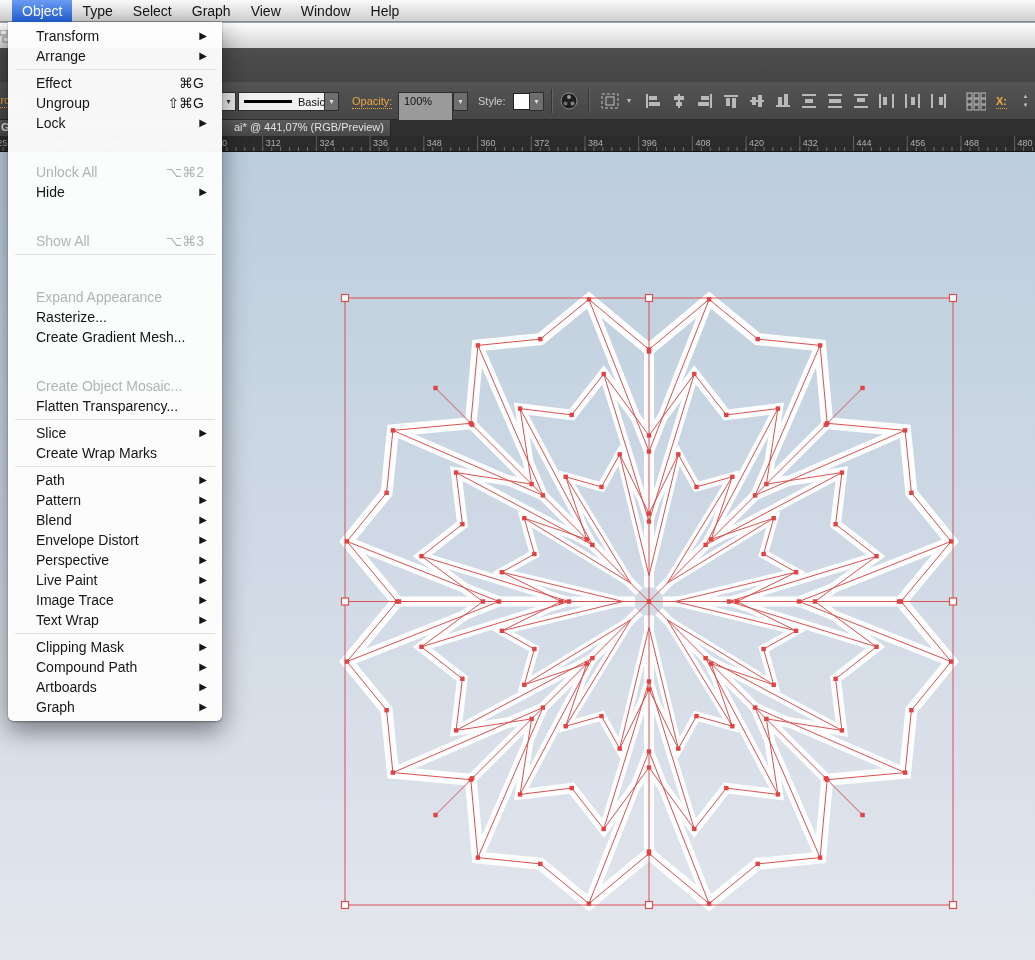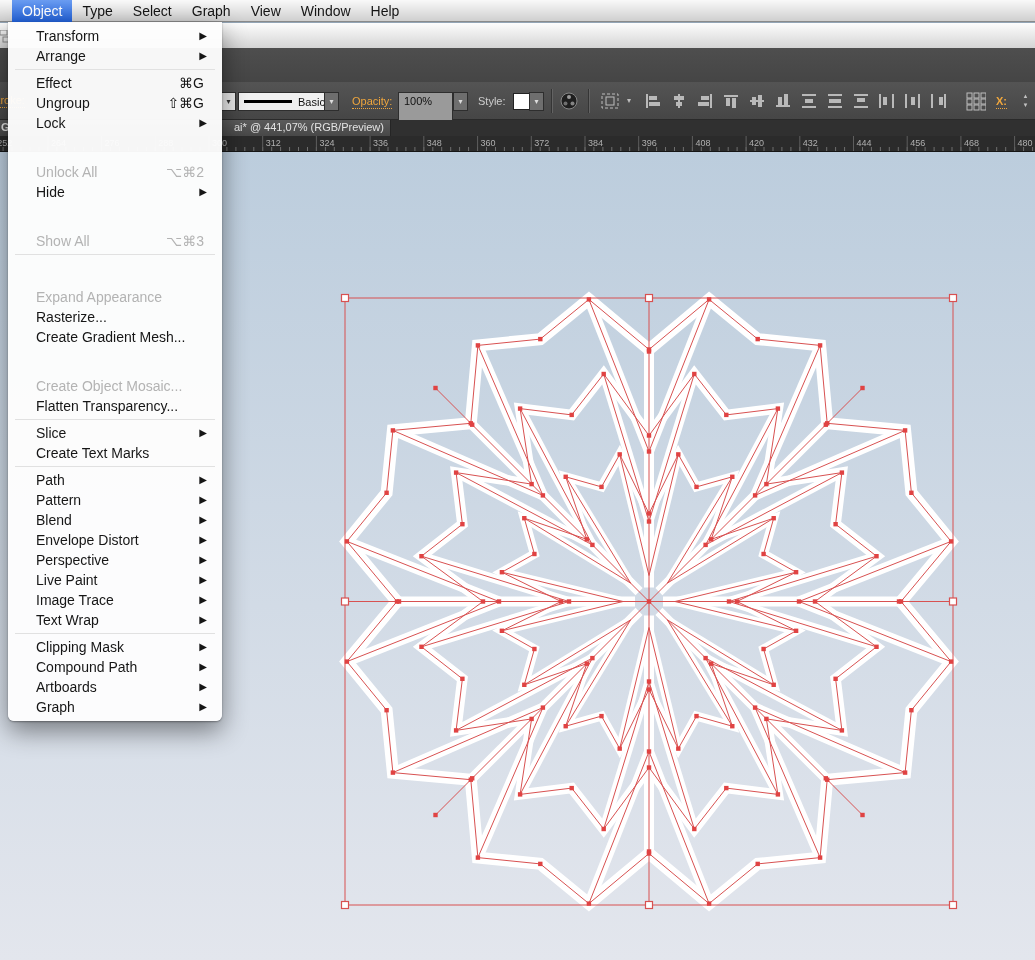--- a/index.html
+++ b/index.html
@@ -644,21 +644,21 @@
       </div>
       <div class="mi disabled"><span>Expand Appearance</span></div>
       <div class="mi"><span>Rasterize...</span></div>
       <div class="mi"><span>Create Gradient Mesh...</span></div>
       <div class="mi disabled"><span>Create Object Mosaic...</span></div>
       <div class="mi"><span>Flatten Transparency...</span></div>
       <div class="msep">
         <div></div>
       </div>
       <div class="mi"><span>Slice</span><span class="arr">▶</span></div>
-      <div class="mi"><span>Create Text Marks</span></div>
+      <div class="mi"><span>Create Wrap Marks</span></div>
       <div class="msep">
         <div></div>
       </div>
       <div class="mi"><span>Path</span><span class="arr">▶</span></div>
       <div class="mi"><span>Pattern</span><span class="arr">▶</span></div>
       <div class="mi"><span>Blend</span><span class="arr">▶</span></div>
       <div class="mi"><span>Envelope Distort</span><span class="arr">▶</span></div>
       <div class="mi"><span>Perspective</span><span class="arr">▶</span></div>
       <div class="mi"><span>Live Paint</span><span class="arr">▶</span></div>
       <div class="mi"><span>Image Trace</span><span class="arr">▶</span></div>

